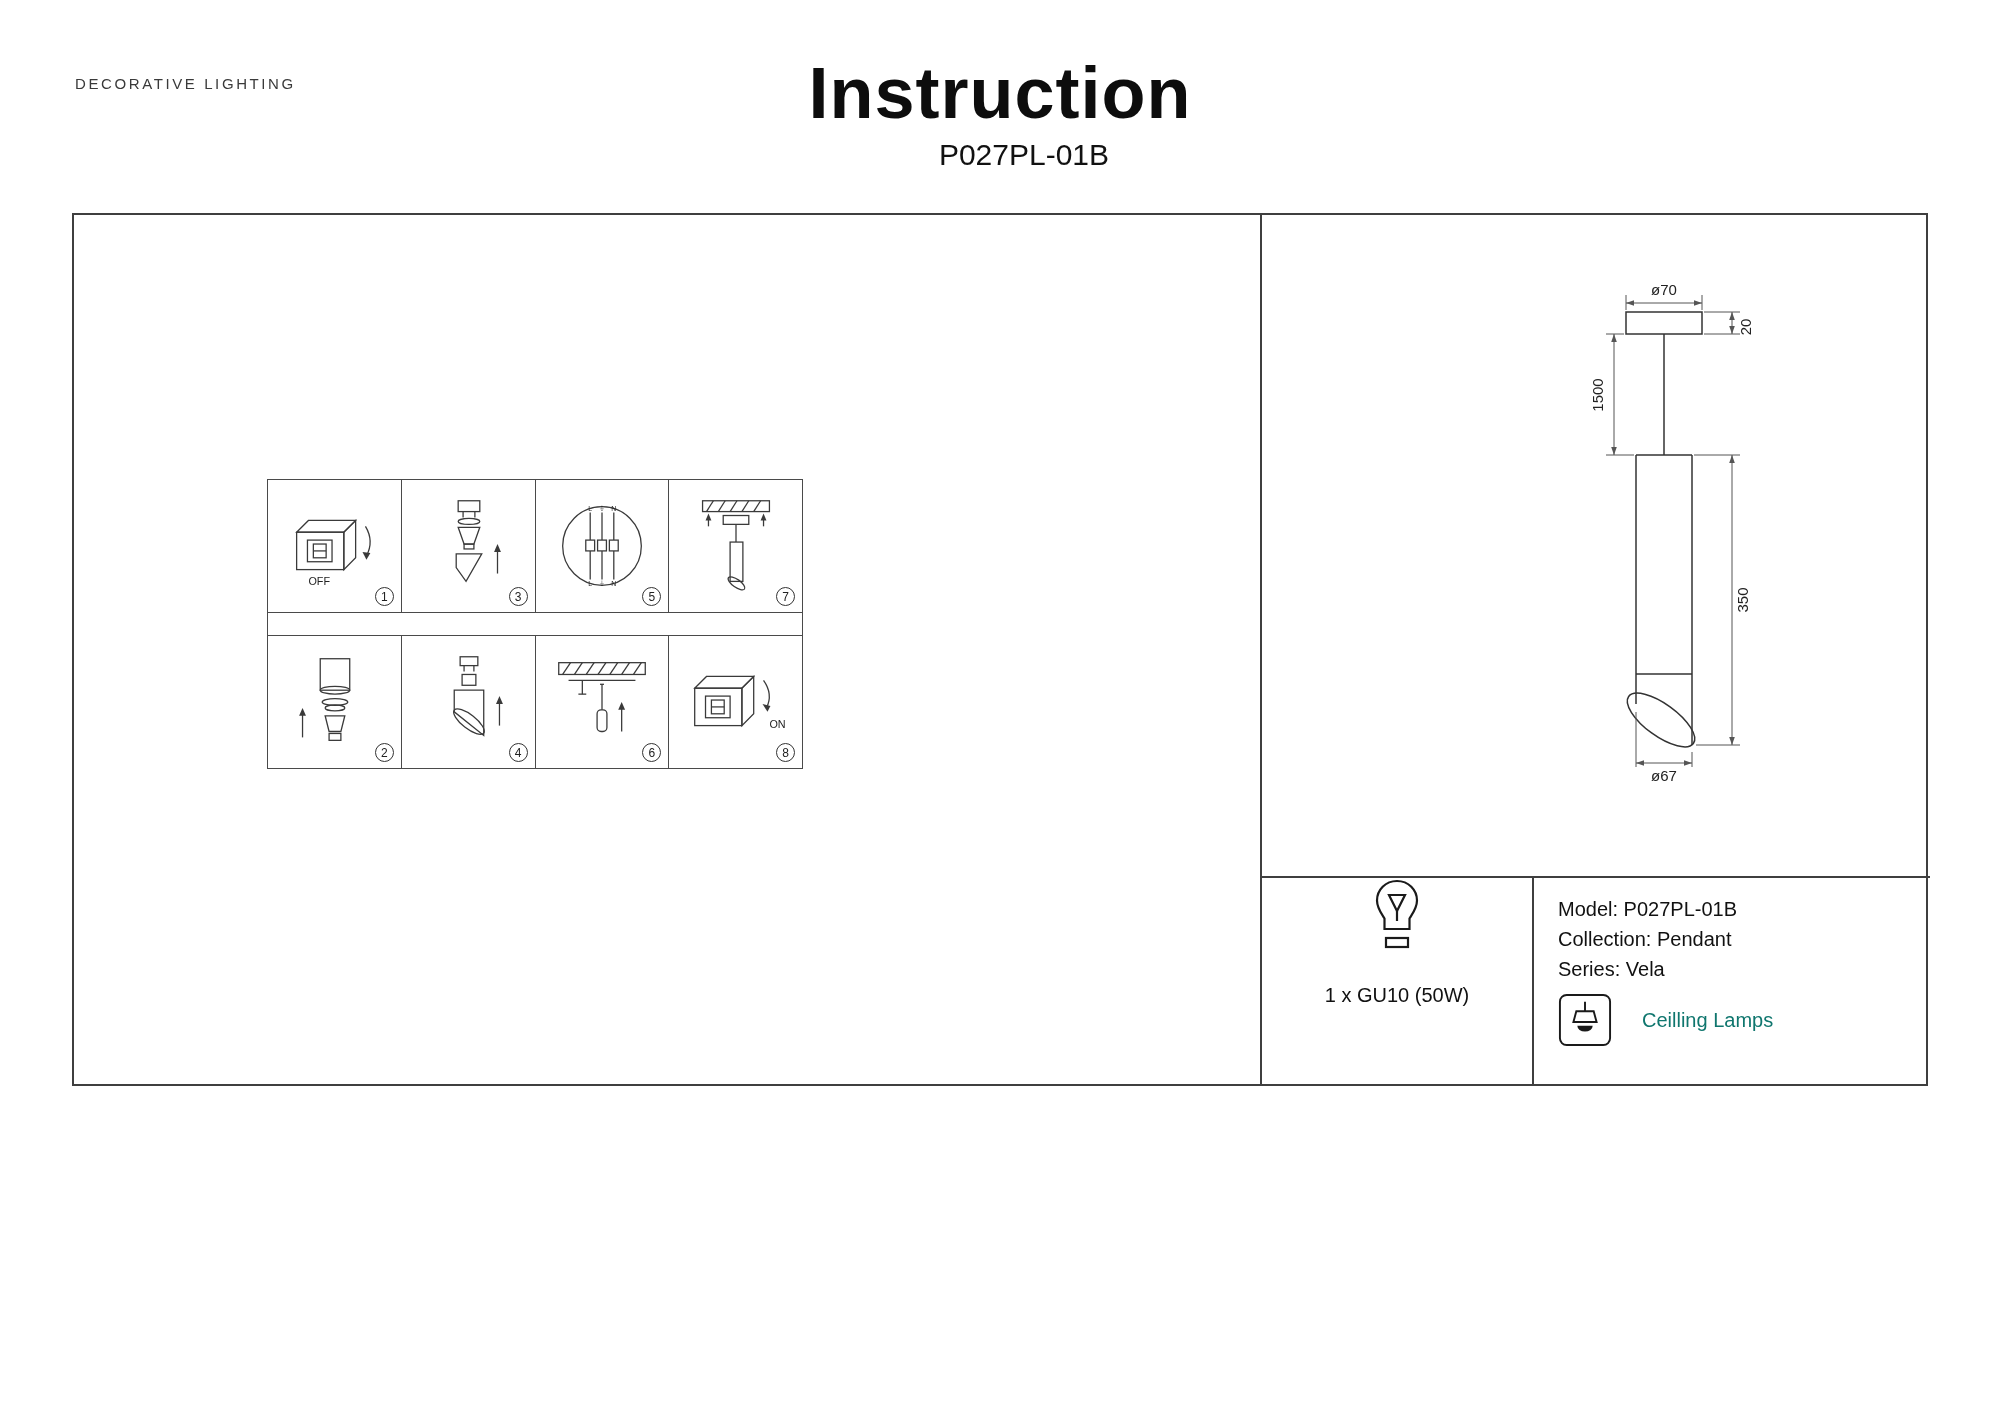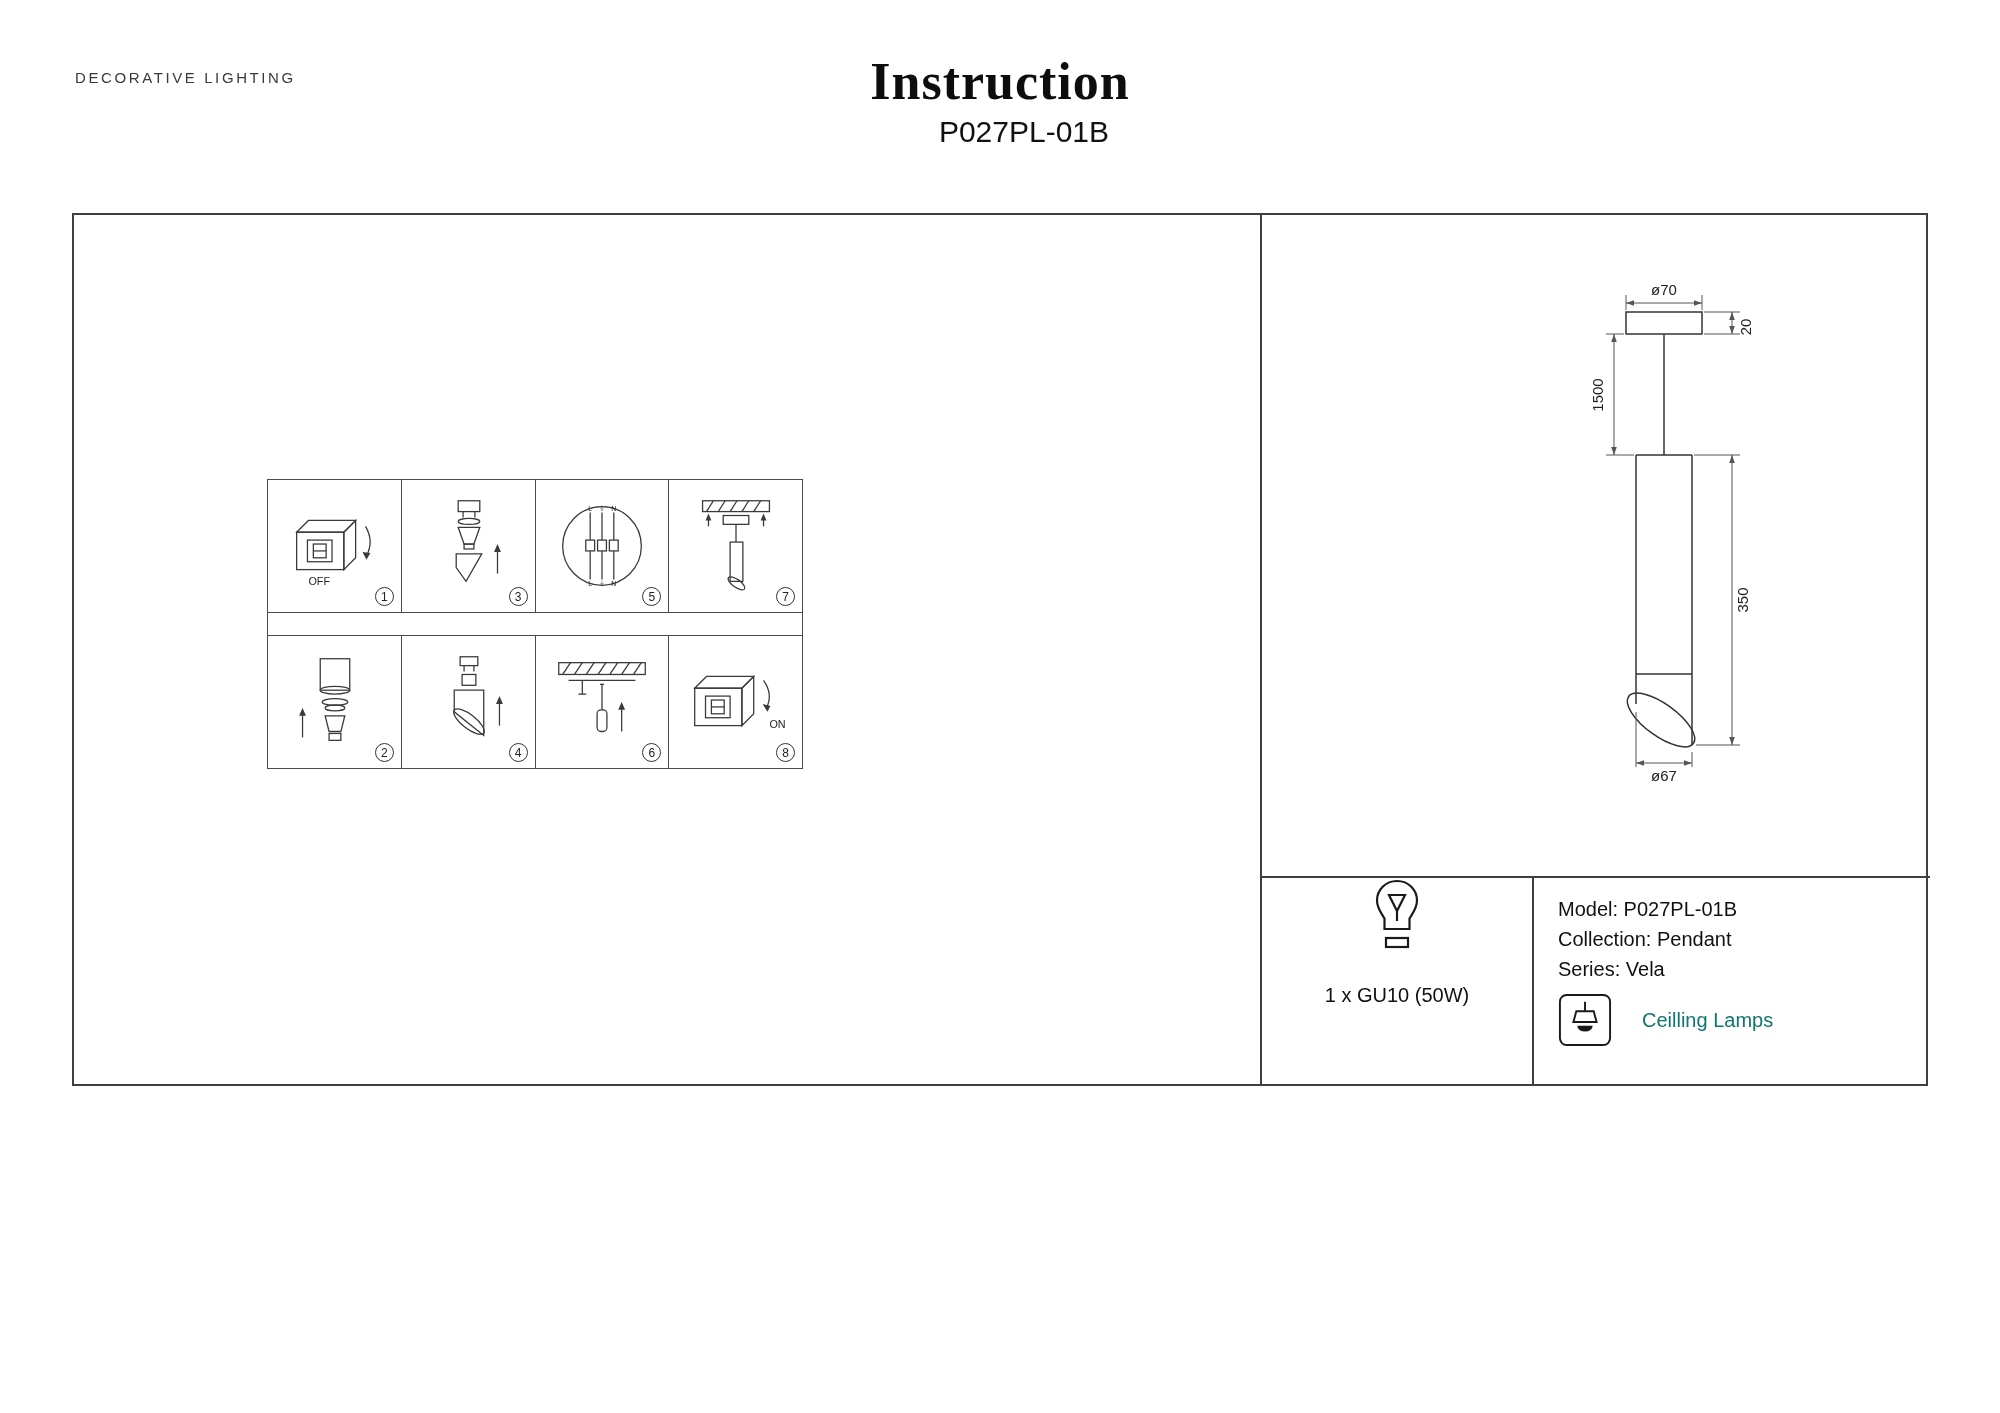--- a/index.html
+++ b/index.html
@@ -14,25 +14,25 @@
   .brand { position:absolute; left:75px; top:66px; }
   .brand-name-wrap { position:relative; display:inline-block; }
   .brand-name {
     font-size:48px; font-weight:700; letter-spacing:3px; color:#141414;
   }
   .brand-dot {
     position:absolute; top:-3px; right:5px; width:10px; height:10px;
     border-radius:50%; background:#5b2a86;
   }
   .brand-tagline {
-    margin-top:3px; font-size:15px; letter-spacing:2.6px; color:#3a3a3a;
+    margin-top:9px; font-size:15px; letter-spacing:2.6px; color:#3a3a3a;
     text-align:left; padding-right:6px; font-weight:500;
   }
   .title-block { position:absolute; left:0; top:52px; width:100%; text-align:center; }
-  .doc-title { font-size:52px; font-weight:600; color:#0d0d0d; letter-spacing:1px;font-family:Liberation Serif, serif; }
+  .doc-title { font-size:72px; font-weight:600; color:#0d0d0d; letter-spacing:1px; }
   .doc-code  { font-size:30px; margin-top:4px; color:#111;margin-left:48px; }
 
   
   .frame {
     position:absolute; left:72px; top:213px; width:1856px; height:873px;
     border:2px solid #3f3f3f; background:#fff;
   }
   .divider-v { position:absolute; left:1186px; top:0; height:100%; width:2px; background:#3f3f3f; }
 
   

